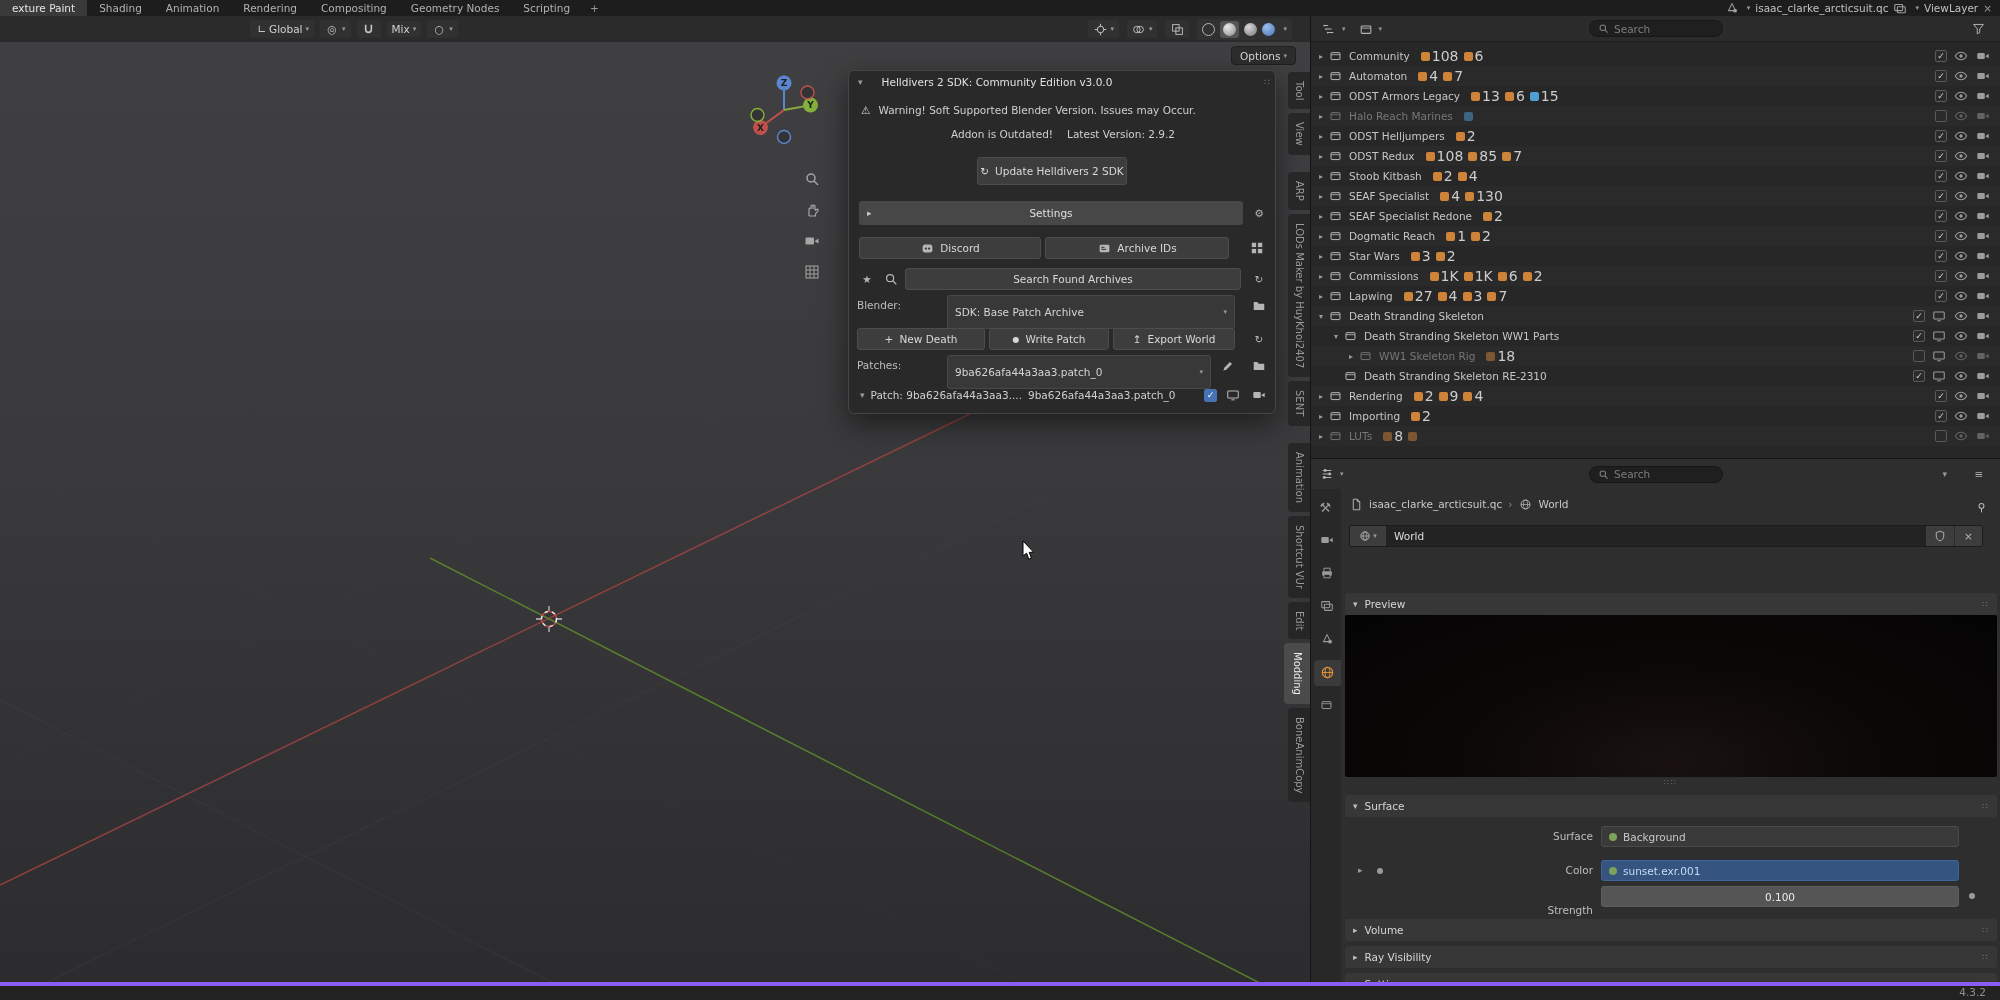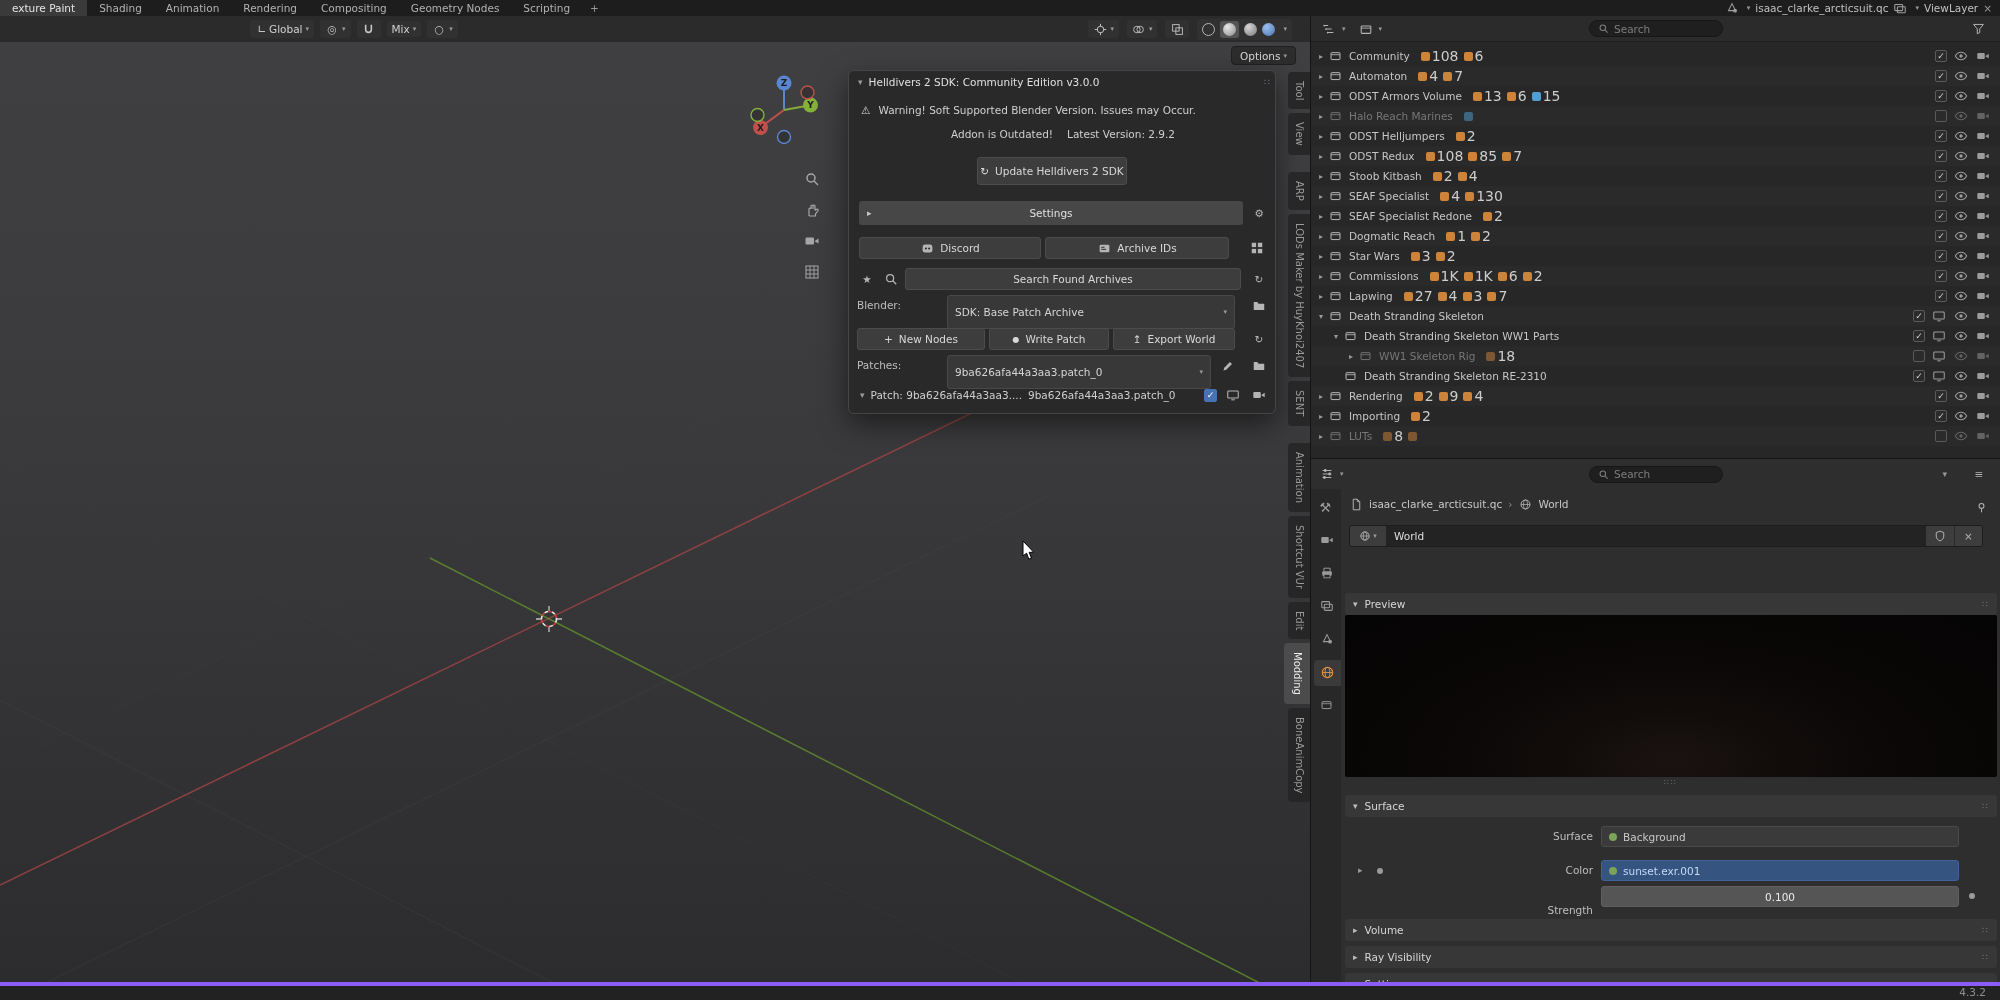--- a/index.html
+++ b/index.html
@@ -267,21 +267,21 @@
     <span class="vp-tool" style="top:245px">
         <svg viewBox="0 0 16 16" width="16" height="16">
           <rect x="2" y="2" width="12" height="12" fill="none" stroke="currentColor"></rect>
           <path d="M2 6h12M2 10h12M6 2v12M10 2v12" stroke="currentColor" stroke-width=".9"></path>
         </svg>
       </span>
 
     <div id="sdk-panel">
       <div class="p" style="left:6px;top:5px;width:416px;display:flex;align-items:center">
         <span class="chev" style="font-size:9px">▾</span>
-        <span class="sdk-title" style="margin-left:6px">Helldivers 2 SDK: Community Edition v3.0.0</span>
+        <span class="sdk-title" style="margin-left:19px">Helldivers 2 SDK: Community Edition v3.0.0</span>
         <span class="grip" style="margin-left:auto">∷</span>
       </div>
       <div class="p" style="left:12px;top:33px;display:flex;align-items:center;gap:8px">
         <span style="color:#d8d8d8">⚠</span>
         <span>Warning! Soft Supported Blender Version. Issues may Occur.</span>
       </div>
       <div class="p" style="left:0;top:57px;width:428px;display:flex;justify-content:center;gap:14px">
         <span>Addon is Outdated!</span>
         <span>Latest Version: 2.9.2</span>
       </div>
@@ -341,21 +341,21 @@
           <span class="chev">▾</span>
       </div>
       <span class="flat-ic p" style="left:400px;top:225px">
           <svg viewBox="0 0 16 16" width="14" height="14">
             <path d="M2 3.5h4l1.5 2H14v7H2Z" fill="currentColor"></path>
           </svg>
         </span>
 
       <div class="btn p" style="left:8px;top:257px;width:128px">
         <span>+</span>
-          <span>New Nodes</span>
+          <span>New Death</span>
       </div>
       <div class="btn p" style="left:140px;top:257px;width:120px">
         <span style="font-size:8px">●</span>
           <span>Write Patch</span>
       </div>
       <div class="btn p" style="left:264px;top:257px;width:122px">
         <span>↥</span>
           <span>Export World</span>
       </div>
       <span class="flat-ic p" style="left:400px;top:258px">↻</span>
@@ -517,21 +517,21 @@
           </span>
         </div>
         <div class="ol-row" style="padding-left: 4px;">
           <span class="ol-arrow">▸</span>
           <span class="ol-colicon">
             <svg viewBox="0 0 16 16" width="13" height="13">
               <rect x="2.5" y="4.5" width="11" height="8.5" rx="1" fill="none" stroke="currentColor" stroke-width="1.2"></rect>
               <path d="M2.5 7h11" stroke="currentColor" stroke-width="1"></path>
             </svg>
           </span>
-          <span class="ol-name">ODST Armors Volume</span>
+          <span class="ol-name">ODST Armors Legacy</span>
           <span class="ol-badges">
             <span class="badge">
               <span class="badge-ic"></span>
               <span class="badge-n">13</span>
             </span>
             <span class="badge">
               <span class="badge-ic"></span>
               <span class="badge-n">6</span>
             </span>
             <span class="badge blue">

